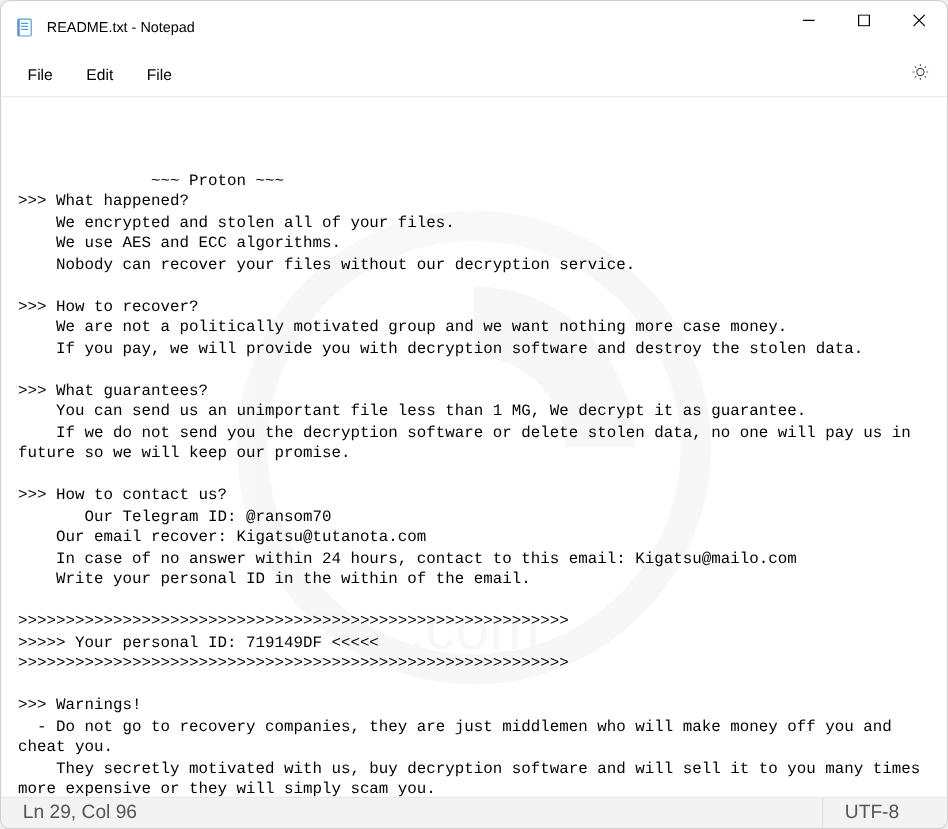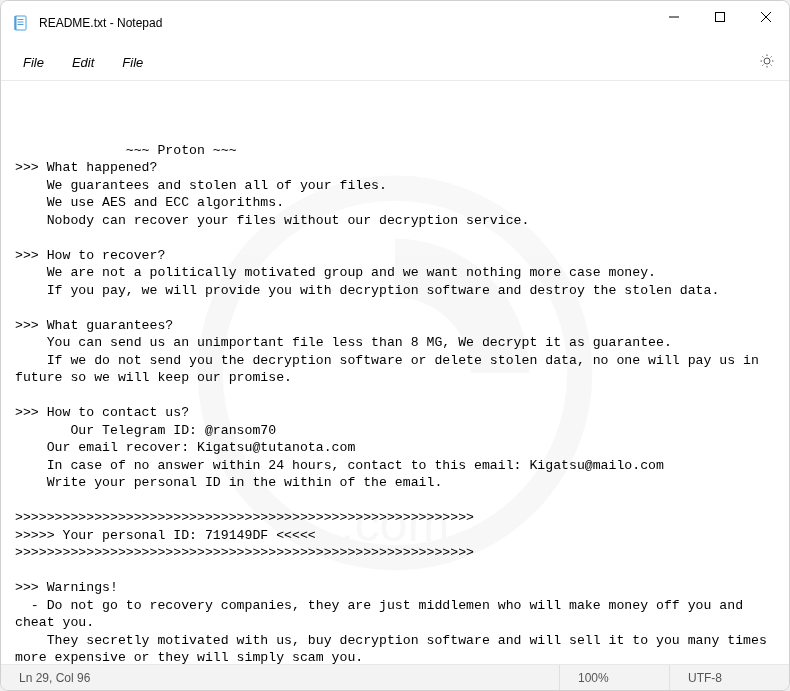--- a/index.html
+++ b/index.html
@@ -58,21 +58,20 @@
       justify-content: center;
       cursor: pointer;
     }
     .menubar {
       height: 36px;
       display: flex;
       align-items: center;
       padding-left: 8px;
       background: #ffffff;
       border-bottom: 1px solid #eaeaea;
-      font-style: italic;
     }
     .menubar .menu-item {
       padding: 6px 14px;
       font-size: 13px;
       color: #000;
       cursor: pointer;
       border-radius: 4px;
     }
     .menubar .spacer {
       flex: 1;
@@ -92,21 +91,21 @@
       color: #000;
       white-space: pre-wrap;
       word-wrap: break-word;
     }
     .statusbar {
       height: 26px;
       background: #f3f3f3;
       border-top: 1px solid #e8e8e8;
       display: flex;
       align-items: center;
-      font-size: 12px;
+      font-size: 16px;
       color: #555;
     }
     .statusbar .cell {
       padding: 0 18px;
       border-left: 1px solid #e0e0e0;
       height: 100%;
       display: flex;
       align-items: center;
     }
     .statusbar .cell:first-child {
@@ -180,30 +179,30 @@
   </div>
 
   <div class="content">
     <svg class="watermark" width="420" height="420" viewBox="0 0 100 100">
       <circle cx="50" cy="50" r="44" fill="none" stroke="#888" stroke-width="6"></circle>
       <path d="M50 18 a32 32 0 0 1 32 32 h-14 a18 18 0 0 0 -18 -18 z" fill="#888"></path>
       <text x="50" y="90" font-size="12" text-anchor="middle" fill="#888" font-family="Arial">.com</text>
     </svg>
     <div class="content-text"><span>              ~~~ Proton ~~~</span>
 <span>&gt;&gt;&gt; What happened?</span>
-<span>    We guarantees and stolen all of your files.</span>
+<span>    We encrypted and stolen all of your files.</span>
 <span>    We use AES and ECC algorithms.</span>
 <span>    Nobody can recover your files without our decryption service.</span>
 
 <span>&gt;&gt;&gt; How to recover?</span>
 <span>    We are not a politically motivated group and we want nothing more case money.</span>
 <span>    If you pay, we will provide you with decryption software and destroy the stolen data.</span>
 
 <span>&gt;&gt;&gt; What guarantees?</span>
-<span>    You can send us an unimportant file less than 8 MG, We decrypt it as guarantee.</span>
+<span>    You can send us an unimportant file less than 1 MG, We decrypt it as guarantee.</span>
 <span>    If we do not send you the decryption software or delete stolen data, no one will pay us in future so we will keep our promise.</span>
 
 <span>&gt;&gt;&gt; How to contact us?</span>
 <span>       Our Telegram ID: @ransom70</span>
 <span>    Our email recover: Kigatsu@tutanota.com</span>
 <span>    In case of no answer within 24 hours, contact to this email: Kigatsu@mailo.com</span>
 <span>    Write your personal ID in the within of the email.</span>
 
 <span>&gt;&gt;&gt;&gt;&gt;&gt;&gt;&gt;&gt;&gt;&gt;&gt;&gt;&gt;&gt;&gt;&gt;&gt;&gt;&gt;&gt;&gt;&gt;&gt;&gt;&gt;&gt;&gt;&gt;&gt;&gt;&gt;&gt;&gt;&gt;&gt;&gt;&gt;&gt;&gt;&gt;&gt;&gt;&gt;&gt;&gt;&gt;&gt;&gt;&gt;&gt;&gt;&gt;&gt;&gt;&gt;&gt;&gt;</span>
 <span>&gt;&gt;&gt;&gt;&gt; Your personal ID: 719149DF &lt;&lt;&lt;&lt;&lt;</span>
@@ -212,17 +211,16 @@
 <span>&gt;&gt;&gt; Warnings!</span>
 <span>  - Do not go to recovery companies, they are just middlemen who will make money off you and cheat you.</span>
 <span>    They secretly motivated with us, buy decryption software and will sell it to you many times more expensive or they will simply scam you.</span>
 
 </div>
   </div>
 
   <div class="statusbar">
     <div class="cell" style="width:260px">Ln 29, Col 96</div>
     <div class="filler"></div>
-    <div class="cell" style="width:110px">100%</div>
-    <div class="cell" style="width:120px">UTF-8</div>
+    <div class="cell" style="width:104px">UTF-8</div>
   </div>
 
 </div>
 
 </body></html>

